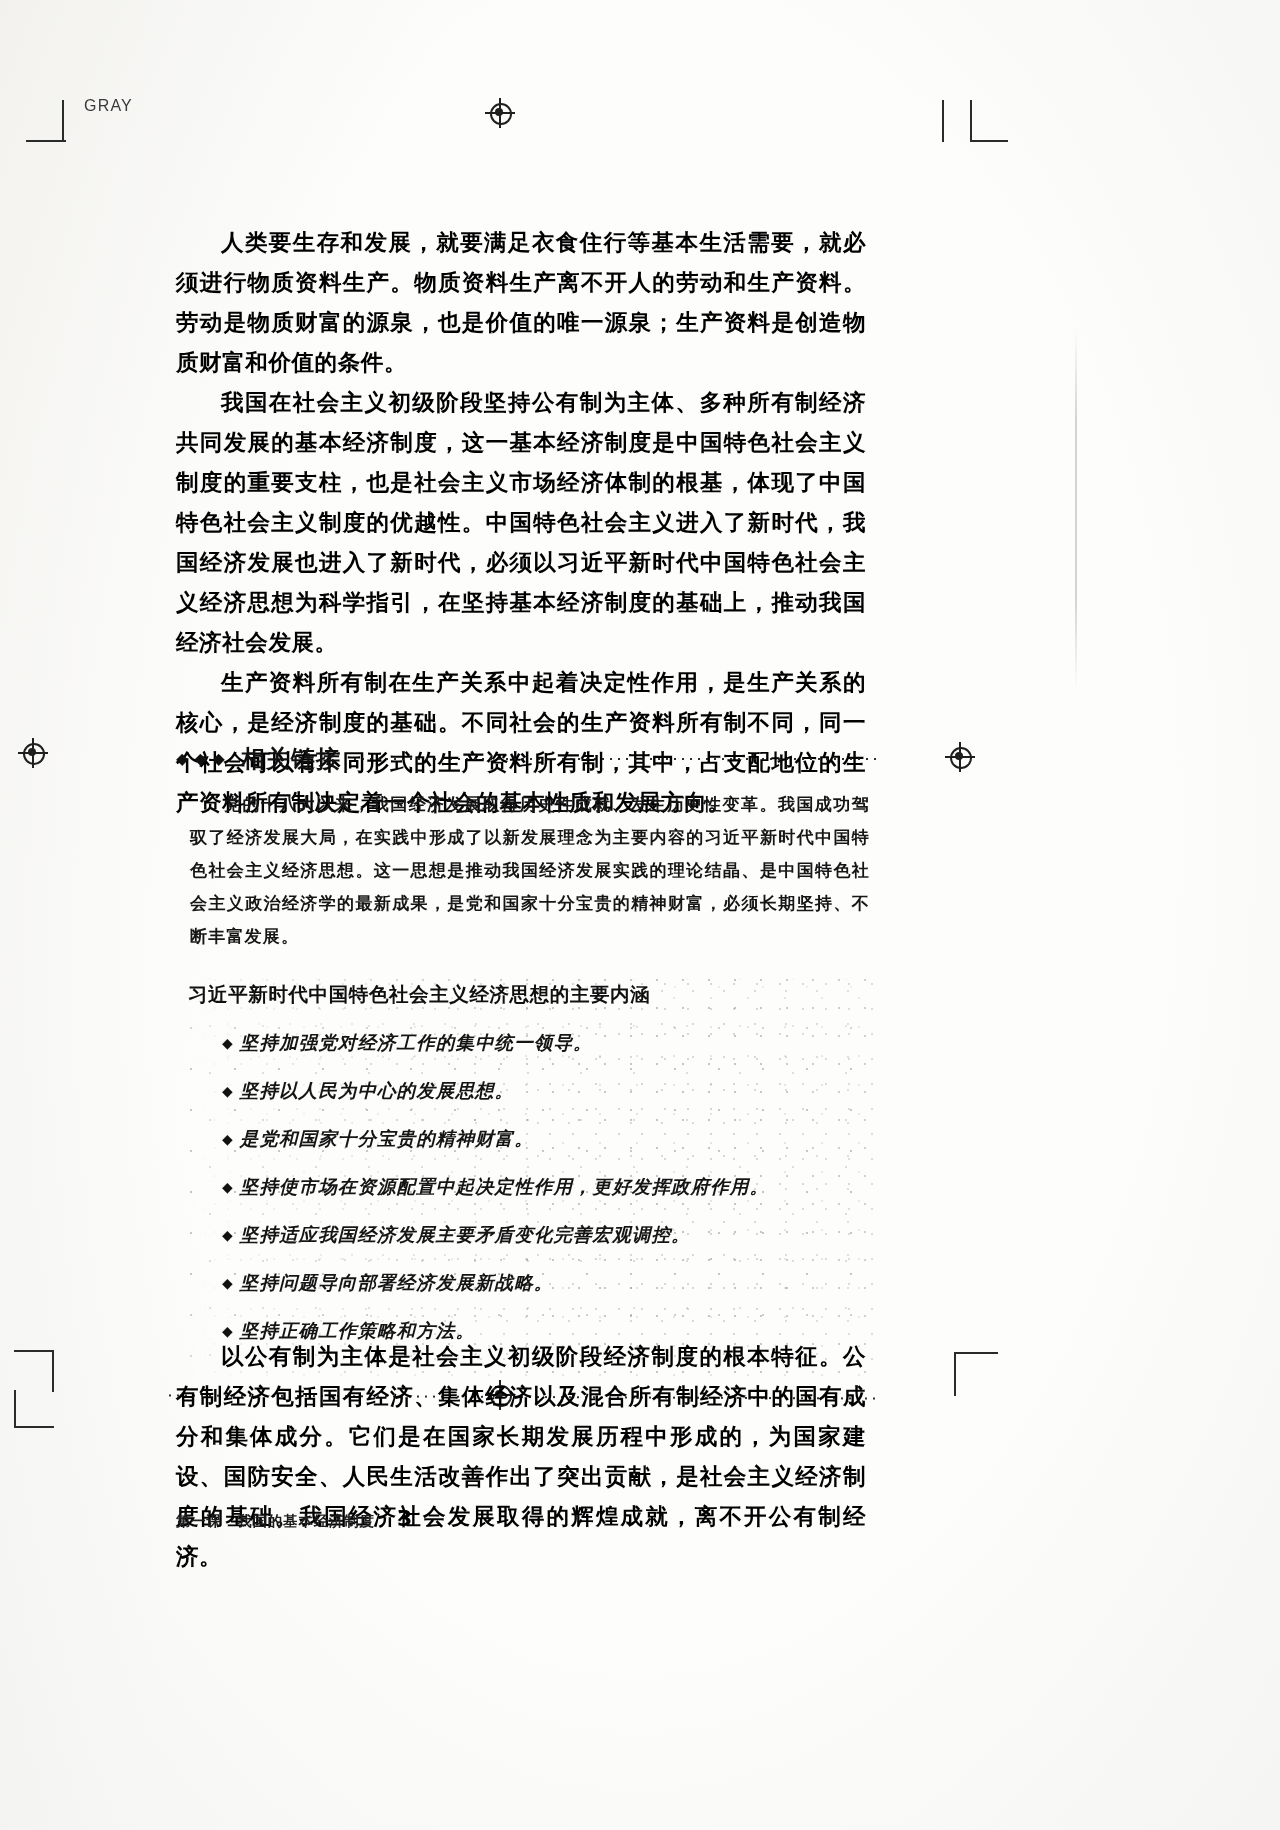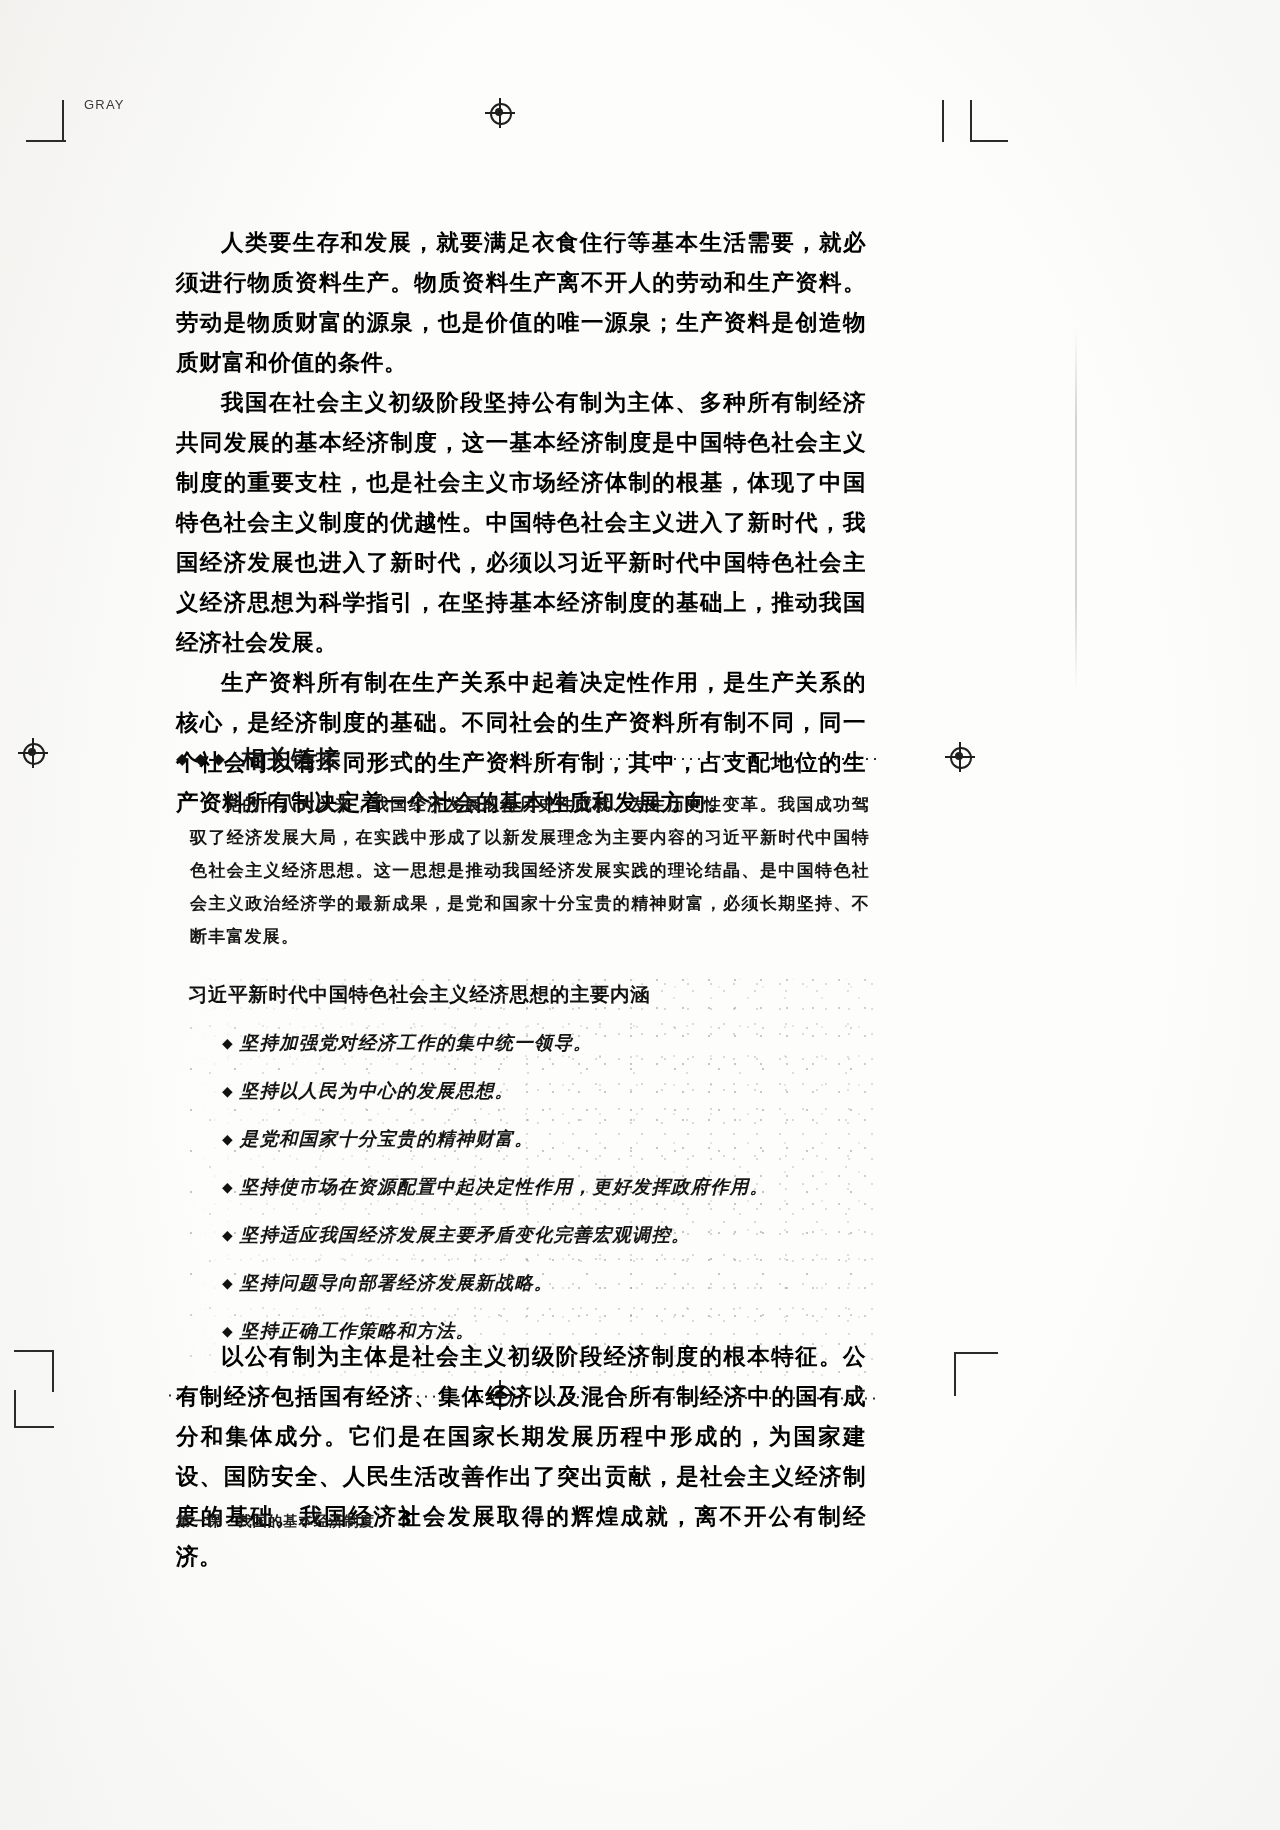--- a/index.html
+++ b/index.html
@@ -42,21 +42,21 @@
     position:absolute;left:5px;top:5px;width:18px;height:18px;
     border:2px solid #1f1f1f;border-radius:50%;
   }
   .reg .vl{position:absolute;left:14px;top:0;width:2px;height:30px;background:#1f1f1f;}
   .reg .hl{position:absolute;top:14px;left:0;height:2px;width:30px;background:#1f1f1f;}
   .reg .dot{position:absolute;left:10px;top:10px;width:8px;height:8px;background:#1f1f1f;border-radius:50%;}
 
   #gray-label{
     position:absolute;left:84px;top:97px;
     font-family:"Liberation Sans",sans-serif;
-    font-size:13px;letter-spacing:1.2px;color:#3a3a3a;
+    font-size:16px;letter-spacing:1.2px;color:#3a3a3a;
   }
 
   
   #column{
     position:absolute;left:176px;top:206px;width:690px;
   }
 
   .body-p{
     font-family:"DejaVu Sans","Liberation Sans",sans-serif;
     font-size:22.5px;

